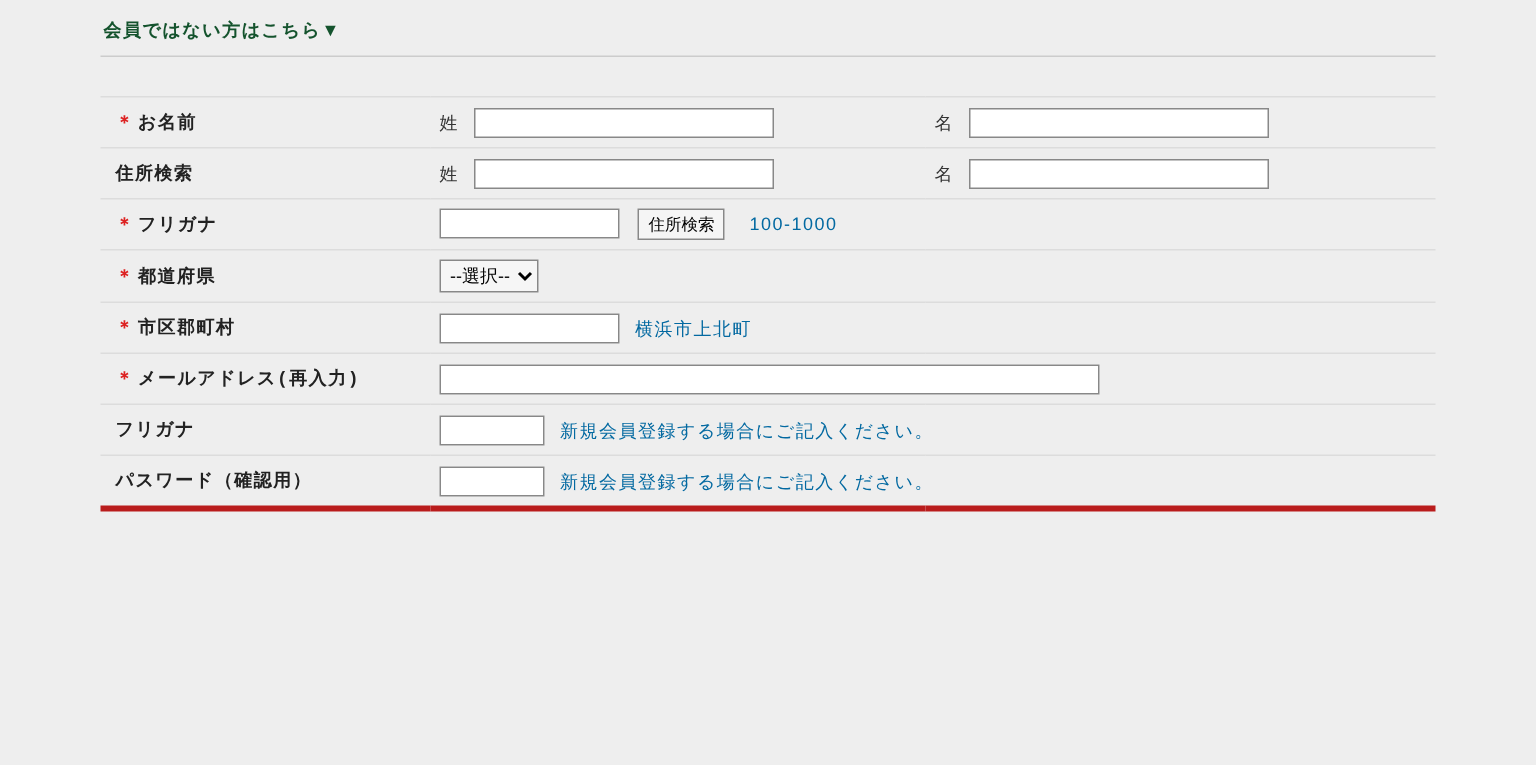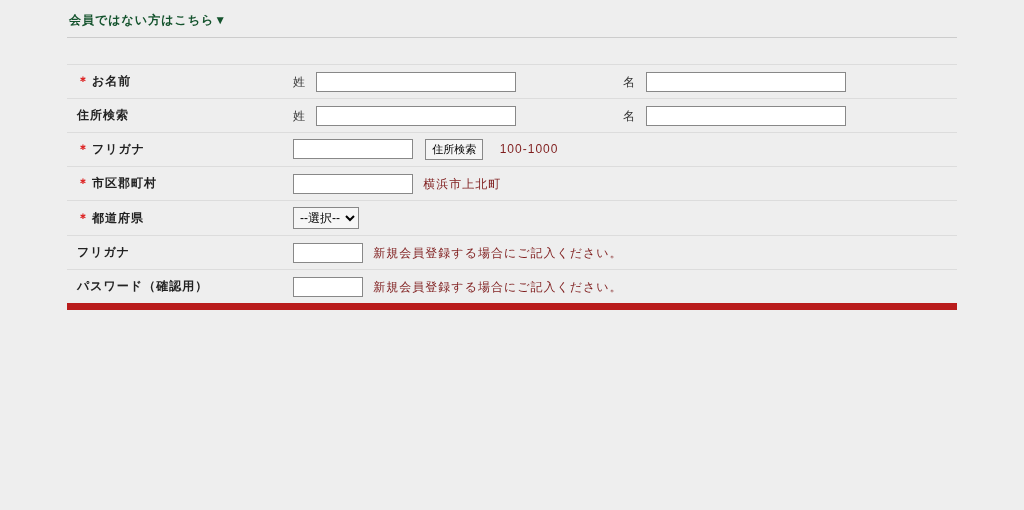--- a/index.html
+++ b/index.html
@@ -23,21 +23,21 @@
     padding: 2px 0 8px 2px;
     border-bottom: 1px solid #ccc;
     margin-bottom: 26px;
   }
   table.form {
     width: 100%;
     border-collapse: collapse;
     table-layout: fixed;
   }
   table.form tr { border-top: 1px solid #dcdcdc; }
-  table.form tr:last-child { border-bottom: 7px solid #b91c1c; }
+  table.form tr:last-child { border-bottom: 4px solid #b91c1c; }
   table.form th {
     width: 220px;
     text-align: left;
     font-weight: bold;
     color: #222;
     padding: 8px 6px 8px 10px;
     vertical-align: middle;
     font-size: 12px;
     font-family: Liberation Mono, monospace;
   }
@@ -76,21 +76,21 @@
     display: inline-block;
     border: 1px solid #888;
     background: #f5f5f5;
     font-size: 11px;
     padding: 2px 6px;
     cursor: pointer;
     margin: 0 6px 0 8px;
     vertical-align: middle;
   }
   .hint {
-    color: #7f1d1d;
+    color: #0369a1;
     font-size: 12px;
     margin-left: 6px;
   }
   .actions {
     text-align: center;
     padding: 22px 0 0;
   }
   td.sub { width: 330px; }
 </style>
 </head>
@@ -126,32 +126,38 @@
     </tr>
     <tr>
       <th><span class="req">＊</span><span>フリガナ</span></th>
       <td colspan="2">
         <input type="text" class="w-zip" style="">
         <button type="button" class="btn-small">住所検索</button>
         <span class="hint">100-1000</span>
       </td>
     </tr>
     <tr>
+      <th><span class="req">＊</span><span>都道府県</span></th>
+      <td colspan="2">
+        <select class="pref">
+          <option>--選択--</option>
+        </select>
+      </td>
+    </tr>
+    <tr>
       <th><span class="req">＊</span><span>市区郡町村</span></th>
       <td colspan="2">
         <input type="text" class="w-mid" style="">
         <span class="hint">横浜市上北町</span>
       </td>
     </tr>
     <tr>
-      <th><span class="req">＊</span><span>都道府県</span></th>
+      <th><span class="req">＊</span><span>メールアドレス(再入力)</span></th>
       <td colspan="2">
-        <select class="pref">
-          <option>--選択--</option>
-        </select>
+        <input type="text" class="w-email" style="">
       </td>
     </tr>
     <tr>
       <th><span>フリガナ</span></th>
       <td colspan="2">
         <input type="password" class="w-pw" style="">
         <span class="hint">新規会員登録する場合にご記入ください。</span>
       </td>
     </tr>
     <tr>

